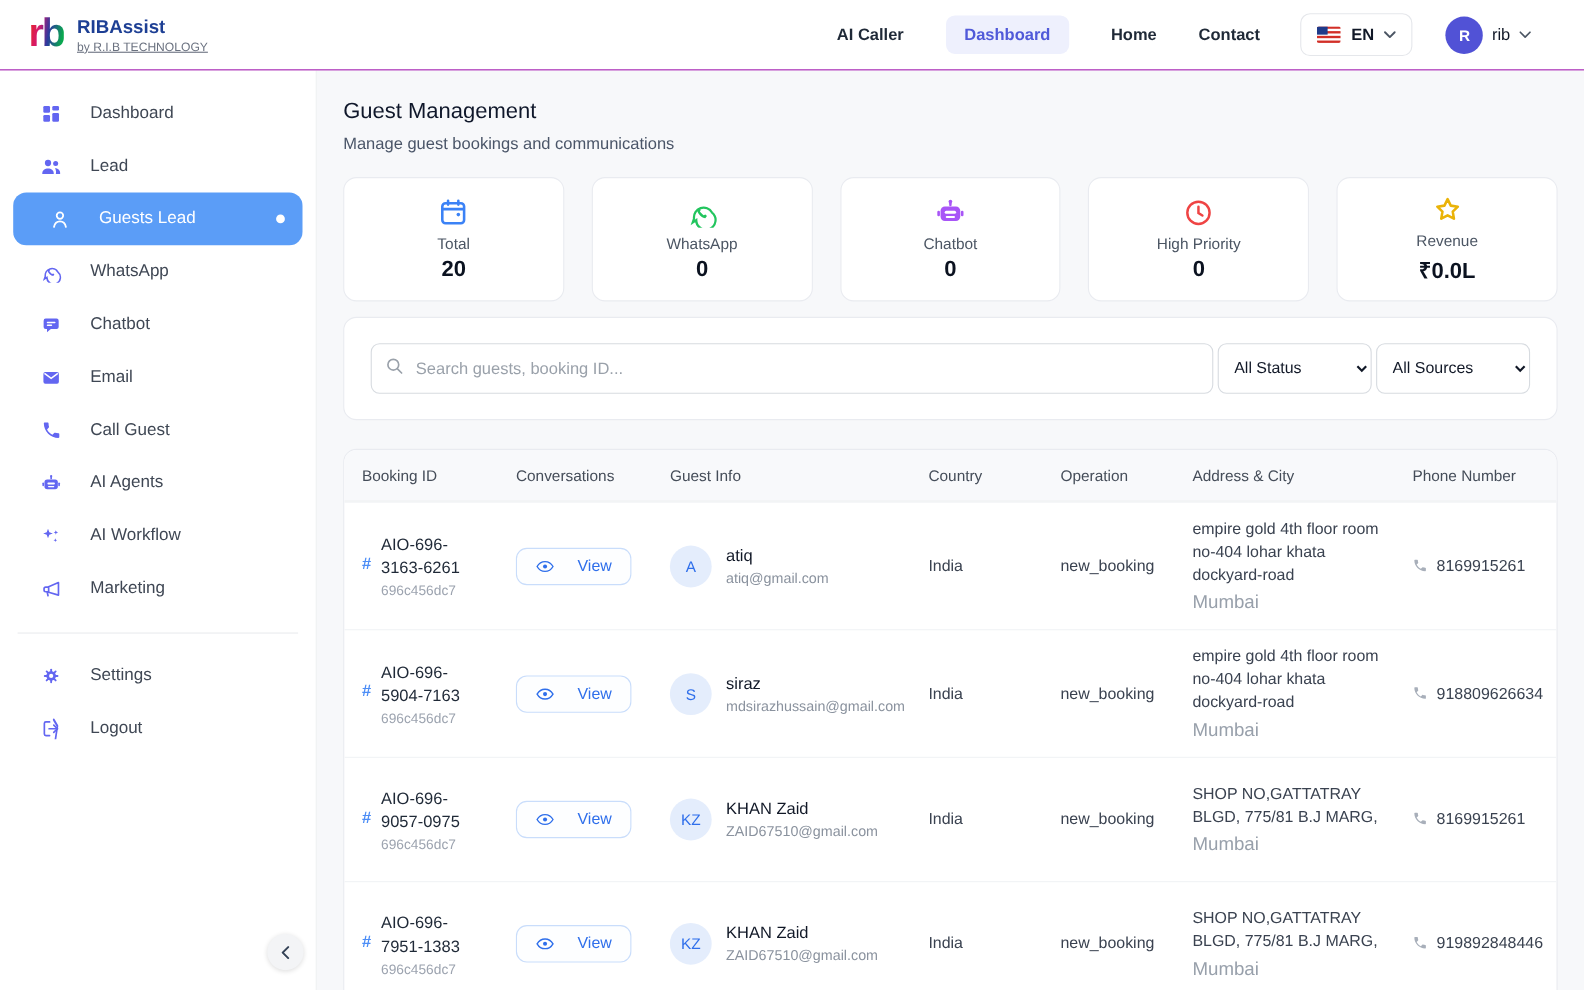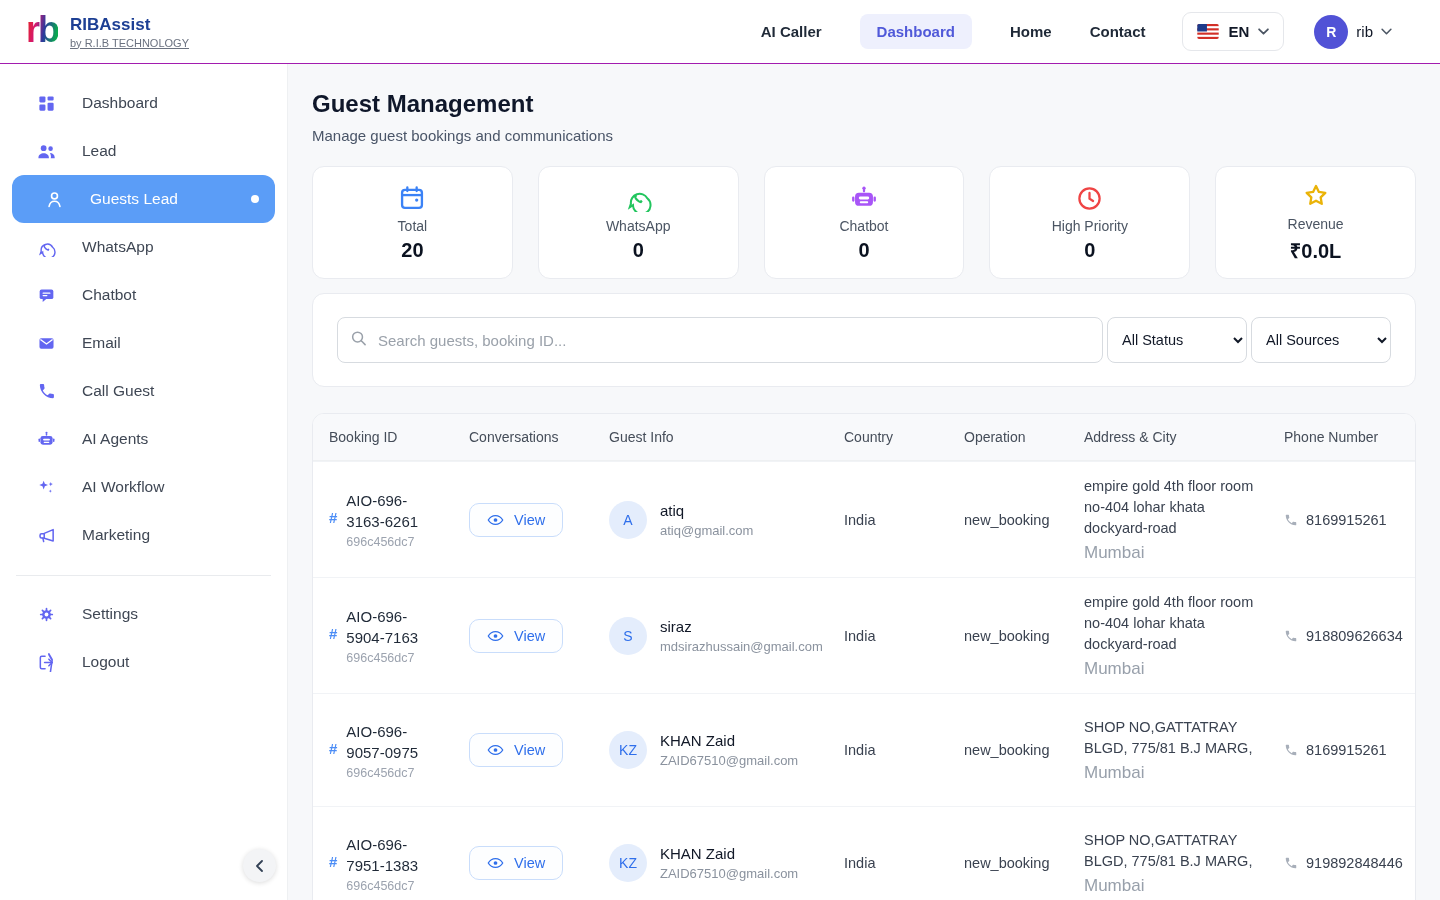--- a/index.html
+++ b/index.html
@@ -38,21 +38,21 @@
   .side-item.active { margin:0 12px; padding-left:33px; border-radius:12px;
     background:#5B9DF7; color:#fff; }
   .side-item.active .ic { color:#fff; }
   .side-dot { margin-left:auto; margin-right:16px; width:8px; height:8px; border-radius:50%; background:#fff; }
   .side-divider { border-top:1px solid #E9EBEE; margin:16px 16px 14px; }
   .collapse-btn { position:absolute; left:243px; top:785px; width:33px; height:33px; border-radius:50%;
     background:#F3F4F6; box-shadow:0 1px 5px rgba(0,0,0,.14); display:flex; align-items:center;
     justify-content:center; cursor:pointer; z-index:6; color:#334155; }
 
   .main { flex:1; background:#F7F8FA; padding:26px 24px 0; overflow:hidden; }
-  .page-title { font-size:24px; font-weight:700; color:#0F172A; }
+  .page-title { font-size:20px; font-weight:400; color:#0F172A; }
   .page-subtitle { font-size:15px; color:#4A5568; margin-top:9px; }
 
   
   .stats { margin-top:22px; display:grid; grid-template-columns:repeat(5,1fr); gap:25px; }
   .stat-card { background:#fff; border:1px solid #E9EBF0; border-radius:12px; height:113px;
     display:flex; flex-direction:column; align-items:center; justify-content:center; gap:5px; }
   .stat-icon { height:30px; display:flex; align-items:center; }
   .stat-label { font-size:14px; color:#4B5563; }
   .stat-value { font-size:20px; font-weight:700; color:#0B1220; }
 
@@ -75,31 +75,31 @@
   .tgrid { display:grid; grid-template-columns:140px 140px 235px 120px 120px 200px 149px; }
   .thead { background:#F8F9FB; border-bottom:1px solid #EEF0F2; }
   .th { padding:15px 8px 15px 16px; font-size:14px; font-weight:500; color:#454D59; }
   .trow { border-top:1px solid #F1F3F6; align-items:center; min-height:113px; }
   .trow:first-child { border-top:none; }
   .td { padding:14px 8px 14px 16px; font-size:14.5px; color:#3A4250; }
   .booking-cell { display:flex; gap:9px; align-items:flex-start; }
   .hash { color:#4C8DF6; font-weight:600; font-size:15px; padding-top:19px; }
   .bid { width:84px; font-size:15px; color:#1F2937; line-height:1.4; }
   .bref { font-size:12.5px; color:#9CA3AF; margin-top:3px; }
-  .view-btn { display:inline-flex; align-items:center; gap:10px; padding:8px 17px;
+  .view-btn { display:inline-flex; align-items:center; gap:21px; padding:8px 17px;
     border:1px solid #C9DDFB; border-radius:10px; background:#FDFEFF; color:#2F6FEB;
     font-size:14.5px; cursor:pointer; font-family:"Liberation Sans", sans-serif; }
   .guest-cell { display:flex; align-items:center; gap:13px; }
   .g-avatar { width:38px; height:38px; border-radius:50%; background:#E4EDFC; color:#2F6FEB;
     font-size:14px; font-weight:500; display:flex; align-items:center; justify-content:center; flex:none; }
   .g-name { font-size:15px; color:#111827; }
   .g-email { font-size:13px; color:#8A929E; margin-top:4px; }
   .addr { line-height:1.45; }
   .city { font-size:17px; color:#98A0AB; margin-top:4px; }
-  .phone-cell { display:flex; align-items:center; gap:8px; }
+  .phone-cell { display:flex; gap:8px; }
   .phone-ic { color:#A8AFBA; display:flex; flex:none; }
 </style>
 </head>
 <body>
 
 <div class="header">
   <div class="brand">
     <div class="logo-mark">rb</div>
     <div class="brand-text">
       <div class="brand-name">RIBAssist</div>

